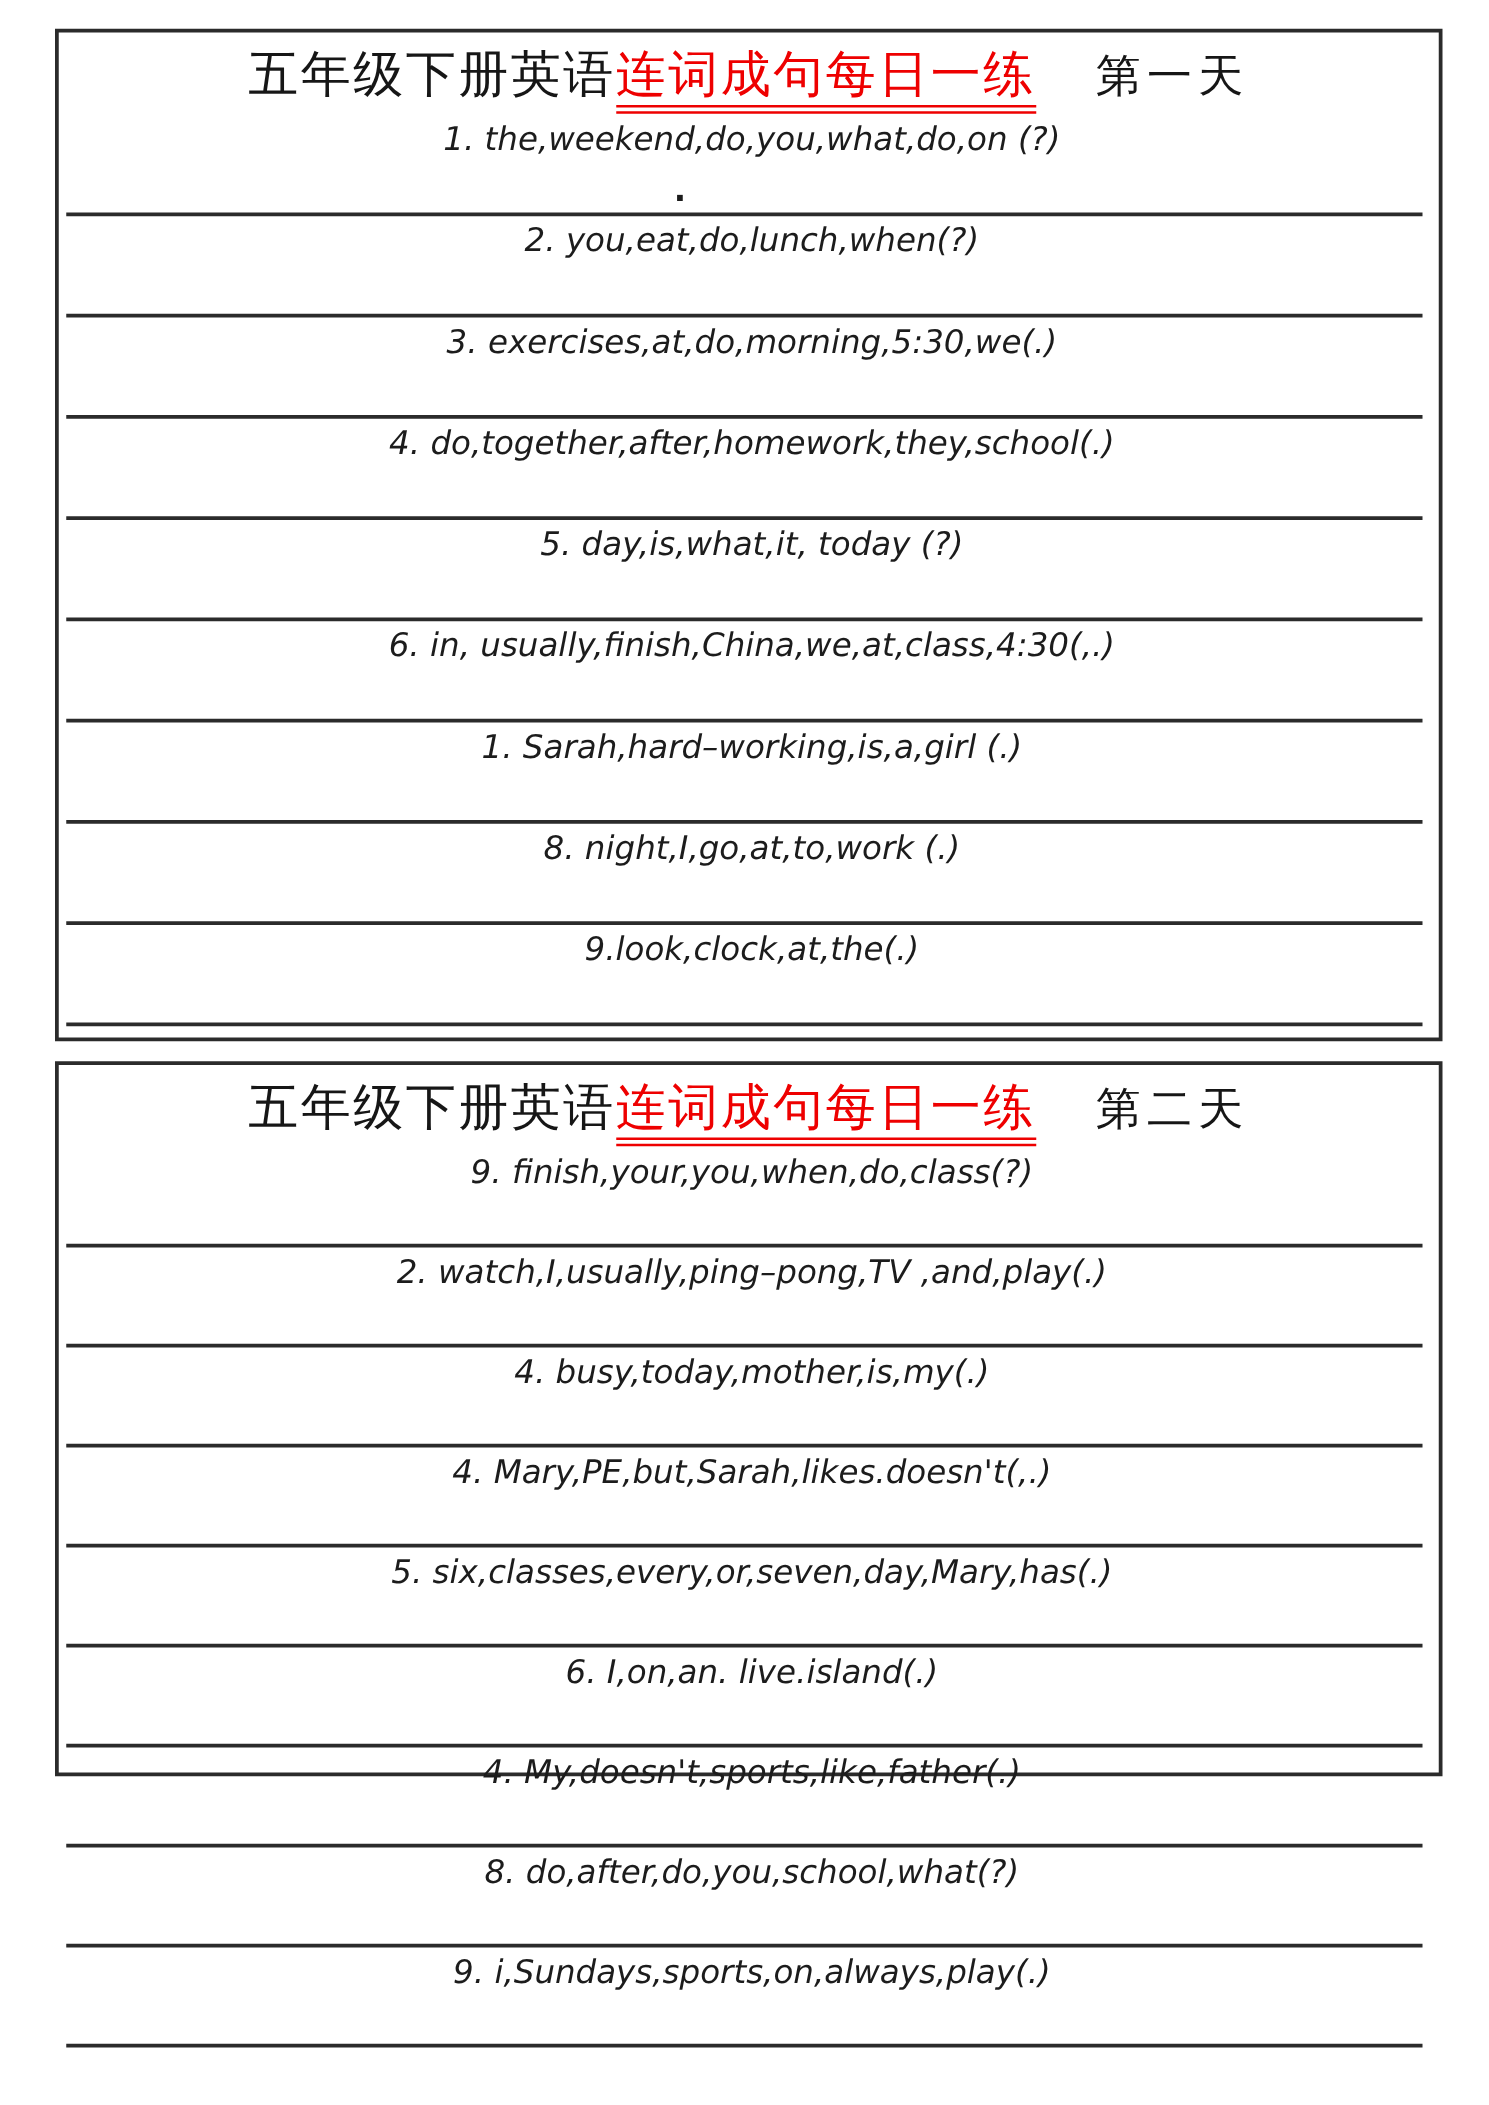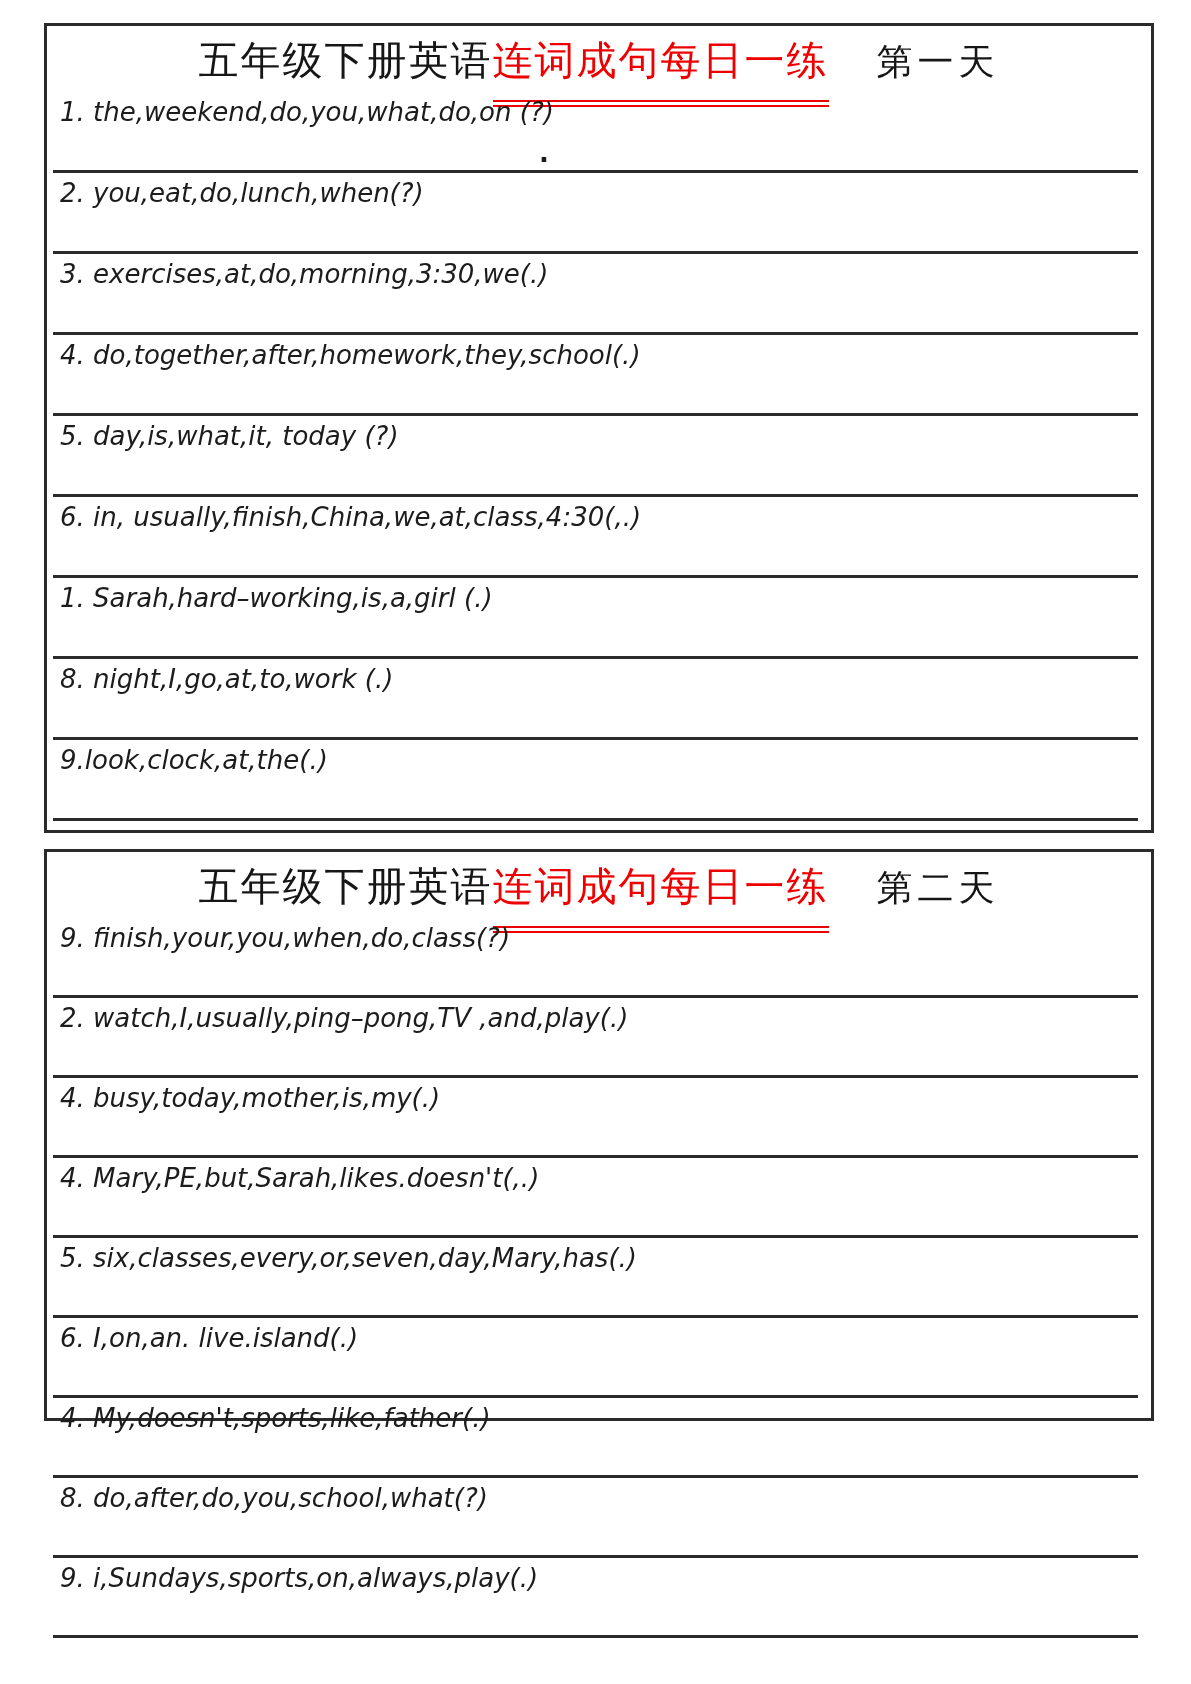--- a/index.html
+++ b/index.html
@@ -30,32 +30,33 @@
     white-space: nowrap;
     font-family: "DejaVu Serif", serif;
     font-size: 40px;
     line-height: 1.2;
     color: #161616;
     letter-spacing: 2px;
   }
   .title .red {
     color: #ee0000;
     border-bottom: 7px double #ee0000;
-    padding-bottom: 17px;
+    padding-bottom: 1px;
   }
   .title .day {
     font-size: 36px;
     margin-left: 48px;
     letter-spacing: 5px;
   }
 
   .items { margin-top: 13px; }
   .item {
     position: relative;
     height: 81px;
+    text-align: center;
   }
   #box2 .item { height: 80px; }
   .q {
     position: absolute;
     top: 1px;
     left: 13px;
     right: 8px;
     font-family: "DejaVu Sans", sans-serif;
     font-style: italic;
     font-size: 26px;
@@ -91,21 +92,21 @@
     <div class="item">
       <div class="q">1. the,weekend,do,you,what,do,on (?)</div>
       <span class="dot">.</span>
       <div class="ans"></div>
     </div>
     <div class="item">
       <div class="q">2. you,eat,do,lunch,when(?)</div>
       <div class="ans"></div>
     </div>
     <div class="item">
-      <div class="q">3. exercises,at,do,morning,3:30,we(.)</div>
+      <div class="q">3. exercises,at,do,morning,5:30,we(.)</div>
       <div class="ans"></div>
     </div>
     <div class="item">
       <div class="q">4. do,together,after,homework,they,school(.)</div>
       <div class="ans"></div>
     </div>
     <div class="item">
       <div class="q">5. day,is,what,it, today (?)</div>
       <div class="ans"></div>
     </div>

